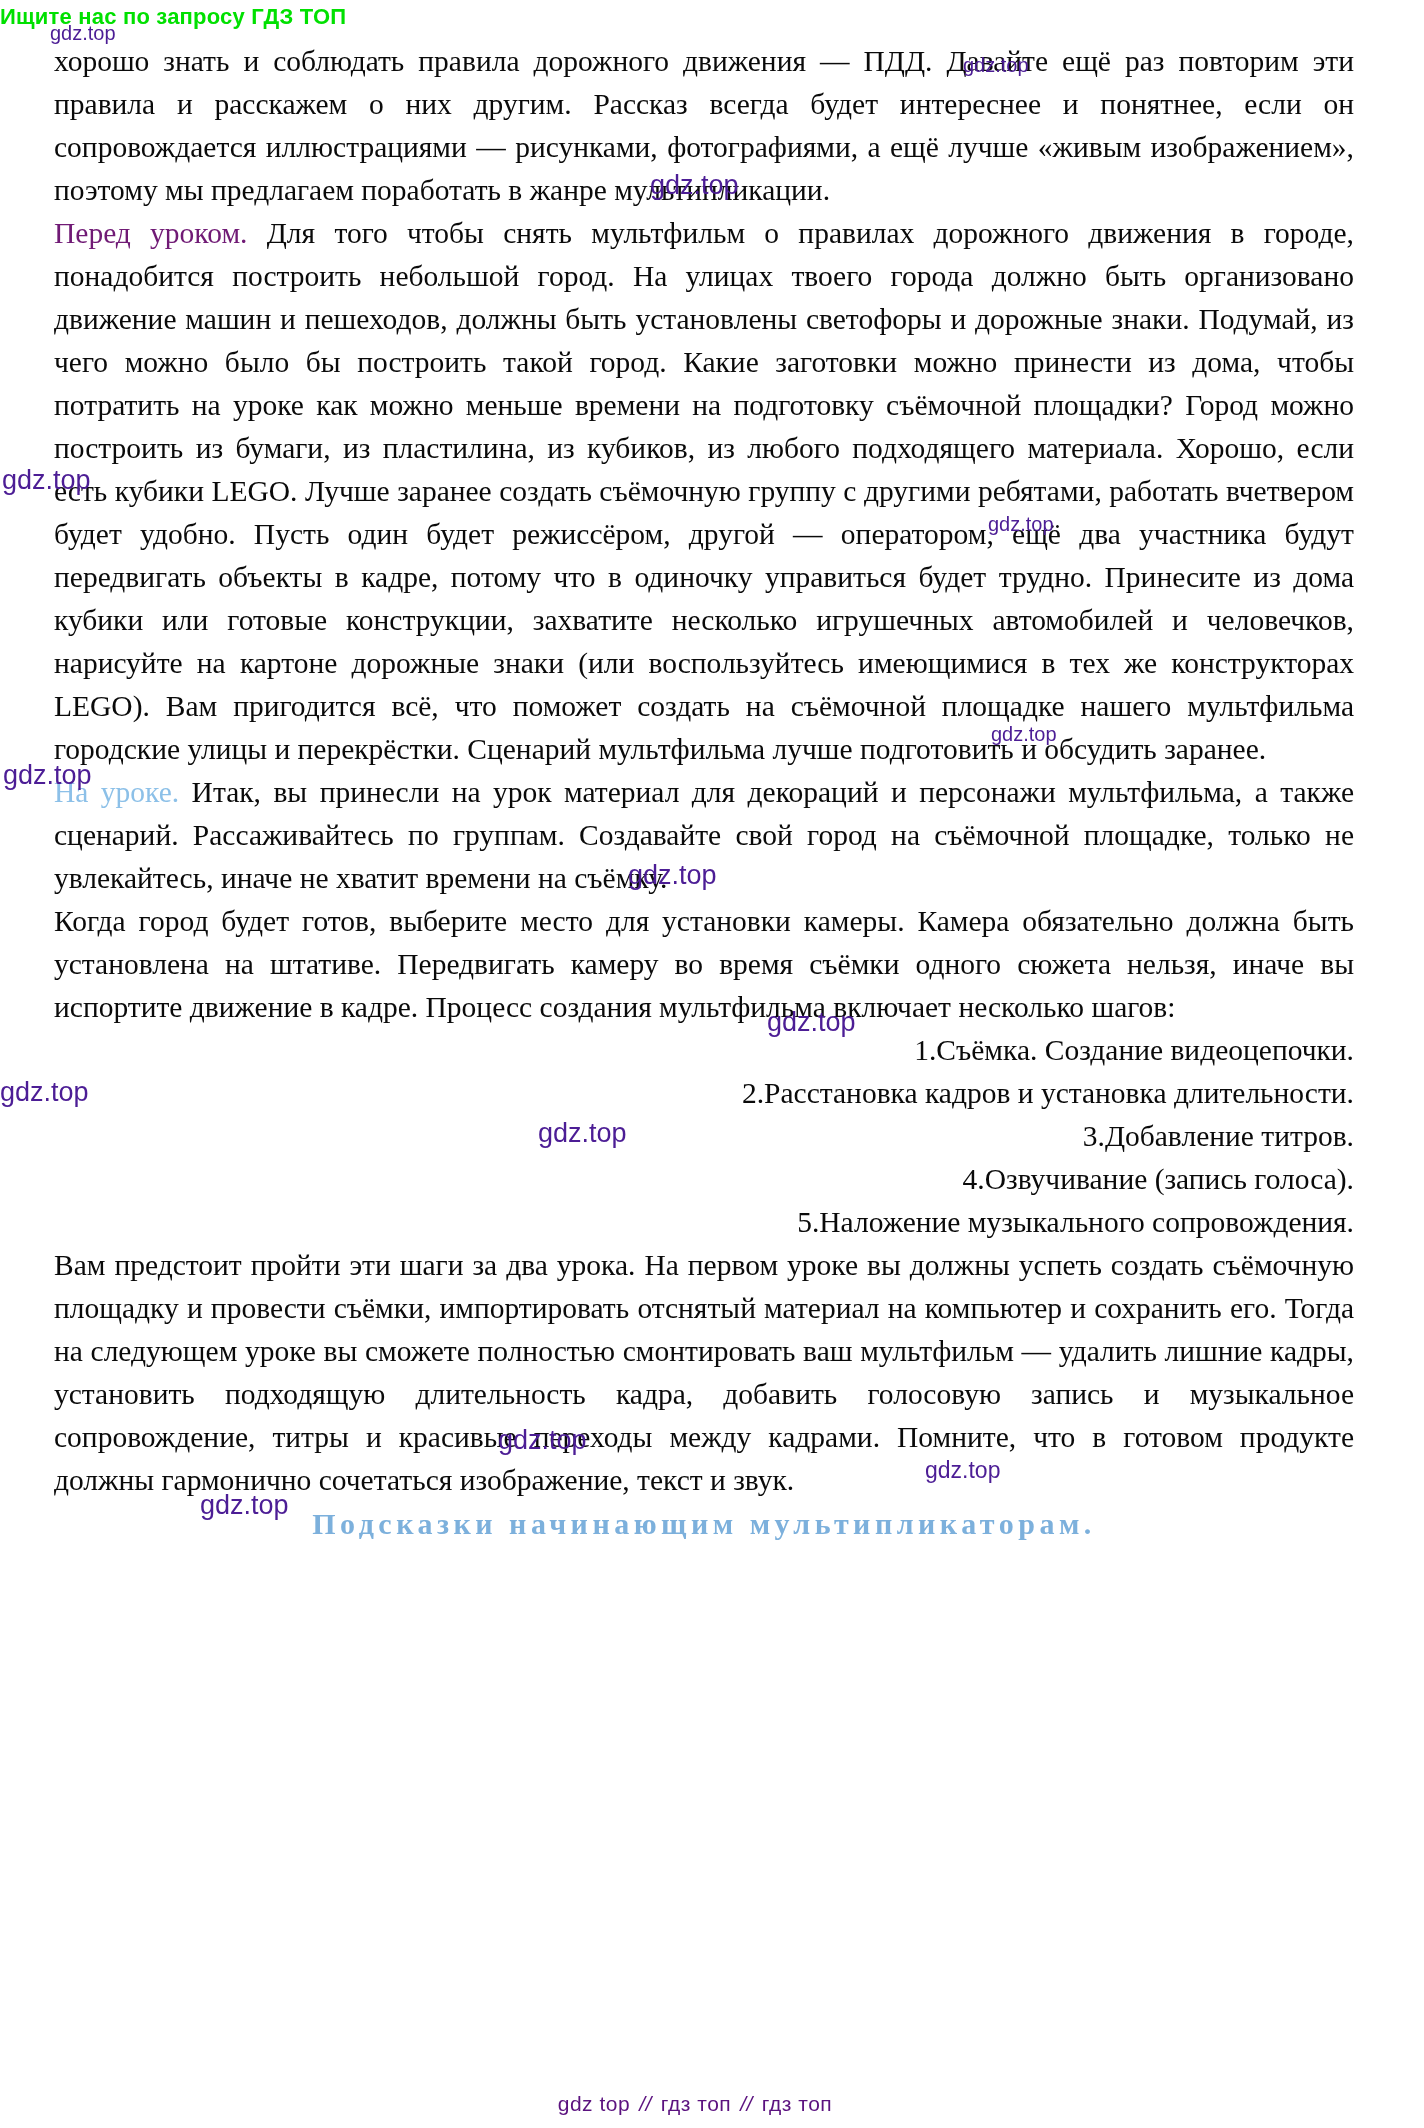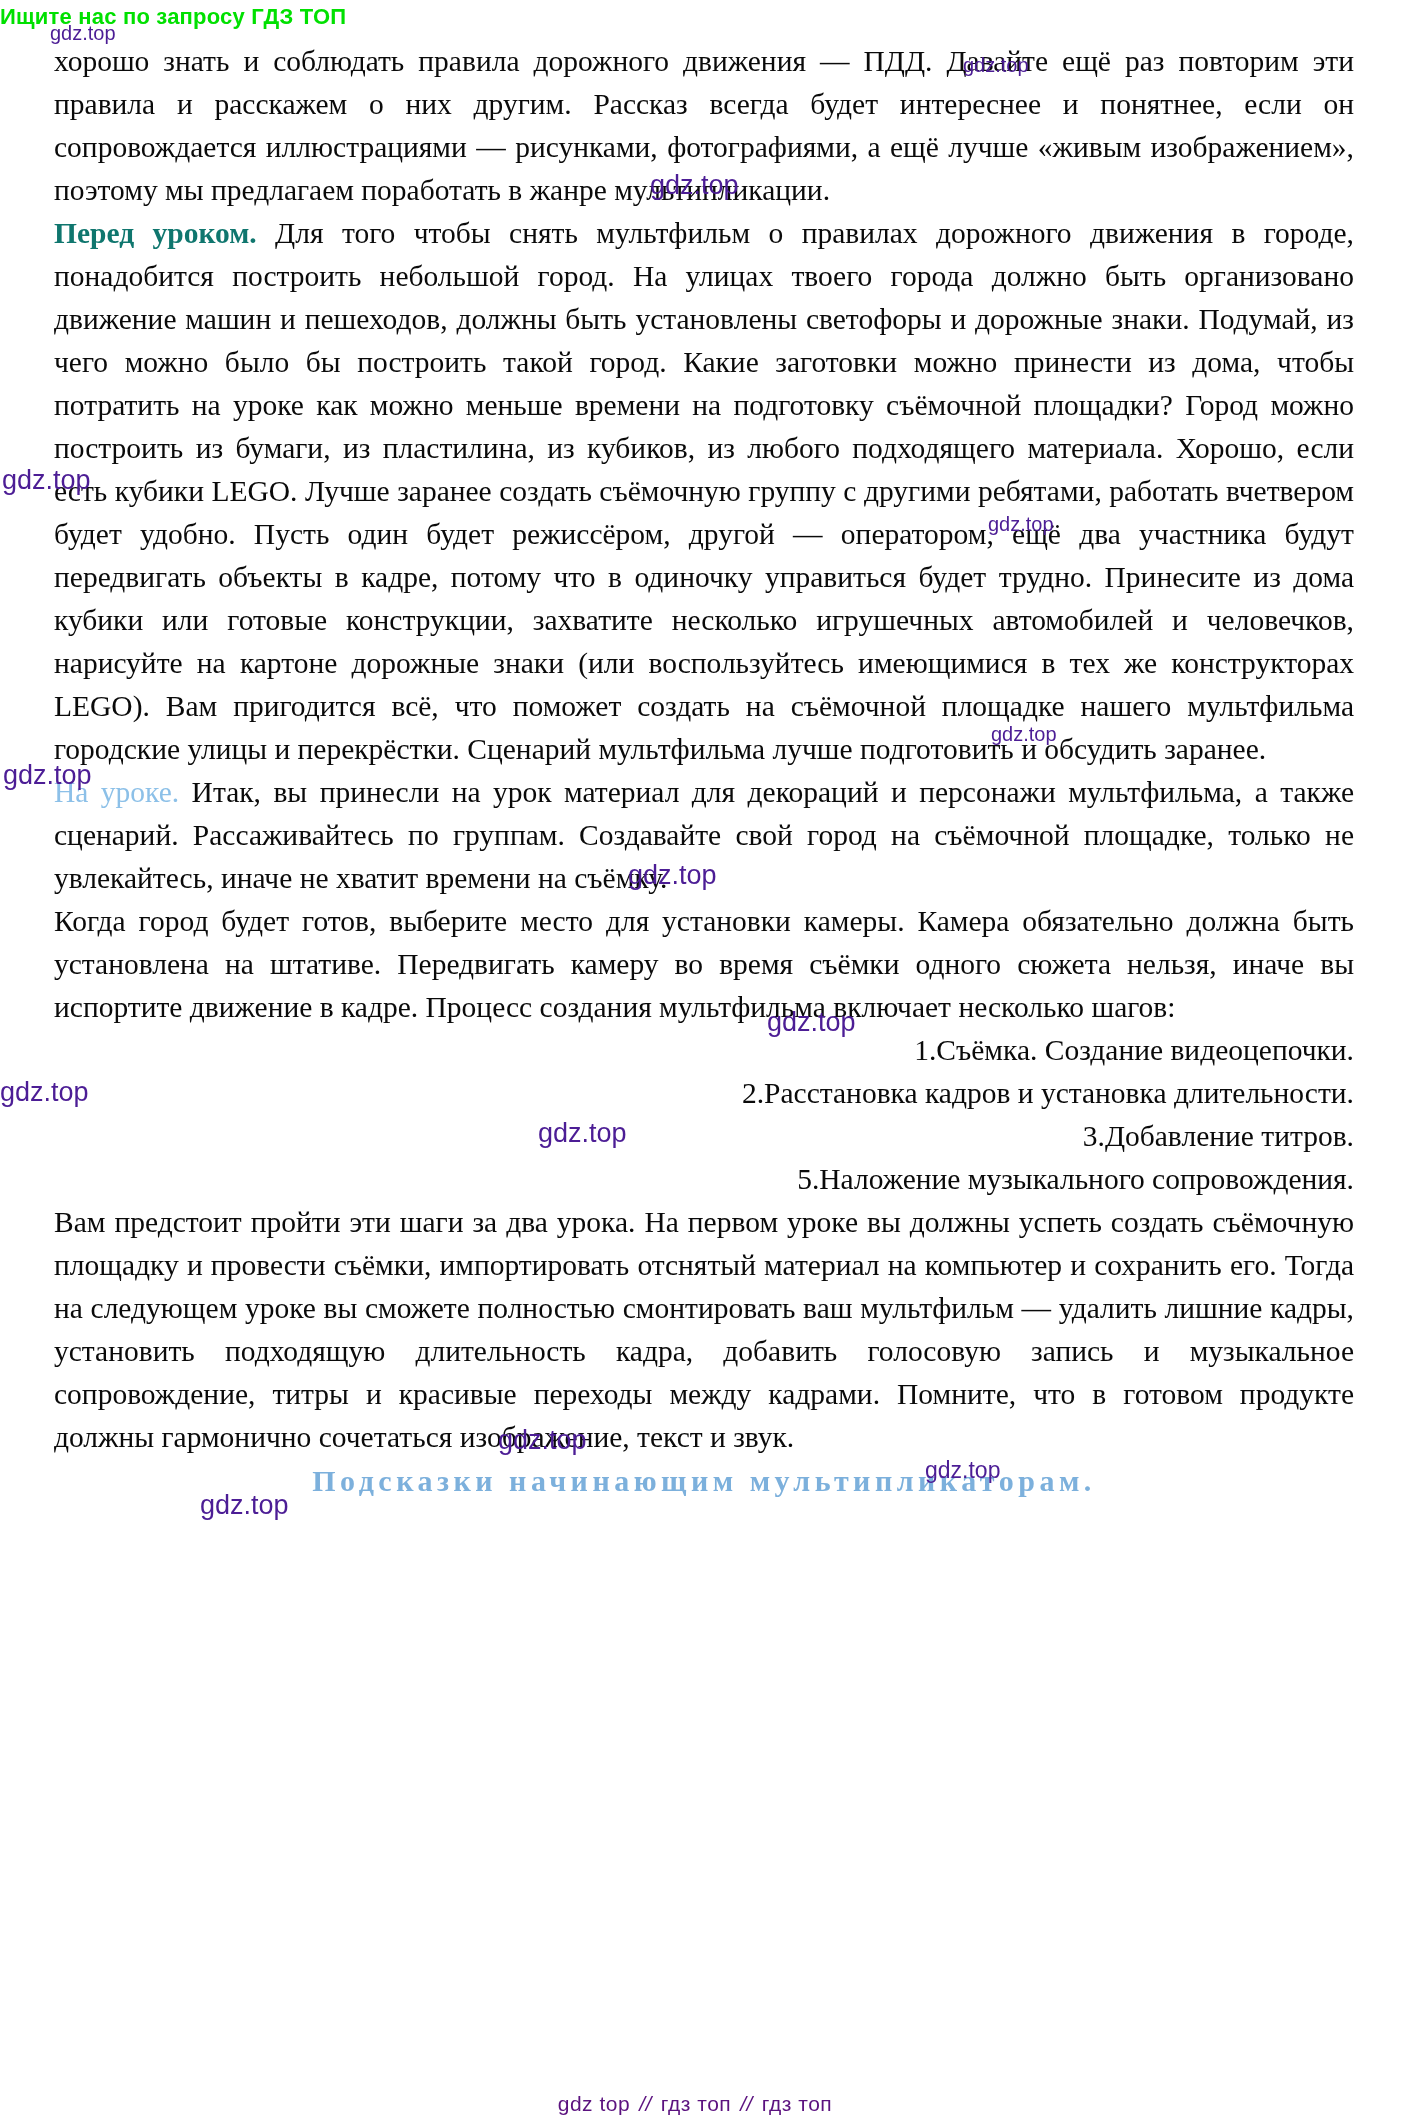--- a/index.html
+++ b/index.html
@@ -41,22 +41,22 @@
     color: #0a0a0a;
     text-align: justify;
     text-justify: inter-word;
   }
   .content p {
     margin: 0;
     text-indent: 0;
   }
   .p-indent { text-indent: 52px; }
   .run-blue-bold {
-    color: #0f766e;
-    font-weight: bold;
+    color: #701a75;
+    font-weight: normal;
   }
   .run-blue {
     color: #8cc0e8;
   }
   .run-italic { }
 
   .steps {
     margin: 0;
     padding: 0;
     list-style: none;
@@ -115,20 +115,21 @@
     <p class="p-indent"><span class="run-blue-bold">Перед уроком.</span><span> Для того чтобы снять мультфильм о правилах дорожного движения в городе, понадобится построить небольшой город. На улицах твоего города должно быть организовано движение машин и пешеходов, должны быть установлены светофоры и дорожные знаки. Подумай, из чего можно было бы построить такой город. Какие заготовки можно принести из дома, чтобы потратить на уроке как можно меньше времени на подготовку съёмочной площадки? Город можно построить из бумаги, из пластилина, из кубиков, из любого подходящего материала. Хорошо, если есть кубики LEGO. Лучше заранее создать съёмочную группу с другими ребятами, работать вчетвером будет удобно. Пусть один будет режиссёром, другой — оператором, ещё два участника будут передвигать объекты в кадре, потому что в одиночку управиться будет трудно. Принесите из дома кубики или готовые конструкции, захватите несколько игрушечных автомобилей и человечков, нарисуйте на картоне дорожные знаки (или воспользуйтесь имеющимися в тех же конструкторах LEGO). Вам пригодится всё, что поможет создать на съёмочной площадке нашего мультфильма городские улицы и перекрёстки. Сценарий мультфильма лучше подготовить и обсудить заранее.</span></p>
 
     <p><span class="run-blue">На уроке.</span><span> Итак, вы принесли на урок материал для декораций и персонажи мультфильма, а также сценарий. Рассаживайтесь по группам. Создавайте свой город на съёмочной площадке, только не увлекайтесь, иначе не хватит времени на съёмку.</span></p>
 
     <p class="p-indent">Когда город будет готов, выберите место для установки камеры. Камера обязательно должна быть установлена на штативе. Передвигать камеру во время съёмки одного сюжета нельзя, иначе вы испортите движение в кадре. Процесс создания мультфильма включает несколько шагов:</p>
 
     <ul class="steps">
       <li>1.Съёмка. Создание видеоцепочки.</li>
       <li>2.Расстановка кадров и установка длительности.</li>
       <li>3.Добавление титров.</li>
+      <li>4.Озвучивание (запись голоса).</li>
       <li>5.Наложение музыкального сопровождения.</li>
     </ul>
 
     <p class="p-indent">Вам предстоит пройти эти шаги за два урока. На первом уроке вы должны успеть создать съёмочную площадку и провести съёмки, импортировать отснятый материал на компьютер и сохранить его. Тогда на следующем уроке вы сможете полностью смонтировать ваш мультфильм — удалить лишние кадры, установить подходящую длительность кадра, добавить голосовую запись и музыкальное сопровождение, титры и красивые переходы между кадрами. Помните, что в готовом продукте должны гармонично сочетаться изображение, текст и звук.</p>
 
     <p class="section-heading">Подсказки начинающим мультипликаторам.</p>
   </div>
 
   <div id="watermark-layer">
       <div class="wm" style="left: 50px; top: 22px; font-size: 20px;">gdz.top</div>

